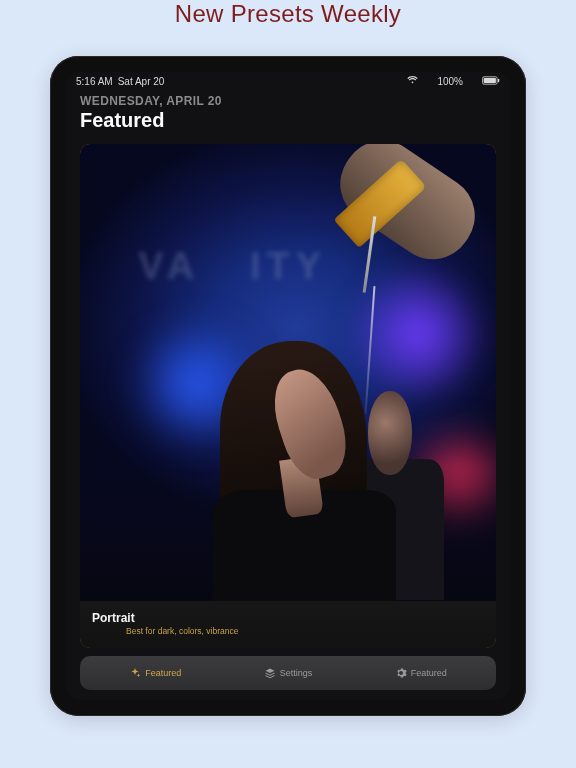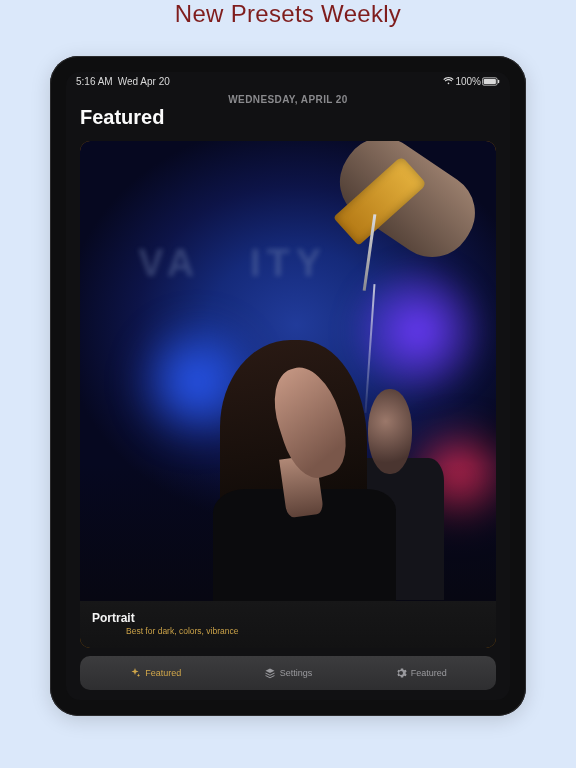--- a/index.html
+++ b/index.html
@@ -43,31 +43,30 @@
       height: 18px;
       display: flex;
       justify-content: space-between;
       align-items: center;
       padding: 0 10px;
       color: #d9d9d9;
       font-size: 10px;
       font-weight: 500;
     }
     .status-left { display: flex; gap: 5px; align-items: center; }
-    .status-right { display: flex; gap: 1px; align-items: center; }
+    .status-right { display: flex; gap: 19px; align-items: flex-start; }
     .signal-icon, .wifi-icon, .battery-icon { display: inline-flex; }
     .header-block {
       padding: 4px 14px 8px 14px;
     }
     .header-date {
       color: #8a8a8d;
-      font-size: 10px;
+      font-size: 12px;
       font-weight: 600;
       letter-spacing: 0.4px;
-      text-align: center;
     }
     .header-title {
       color: #fbfbfb;
       font-size: 20px;
       font-weight: 700;
       margin-top: 1px;
     }
     .card {
       margin: 4px 14px 0 14px;
       border-radius: 10px;
@@ -162,21 +161,21 @@
 <body>
 
 <div class="hero-title">New Presets Weekly</div>
 
 <div class="device-frame">
   <div class="device-screen">
 
     <div class="status-bar">
       <div class="status-left">
         <span>5:16 AM</span>
-        <span>Wed Apr 20</span>
+        <span>Sat Apr 20</span>
       </div>
       <div class="status-right">
         <span class="wifi-icon">
           <svg viewBox="0 0 14 10" width="11" height="8">
               <path d="M7 9.2c.6 0 1.1-.5 1.1-1.1S7.6 7 7 7s-1.1.5-1.1 1.1.5 1.1 1.1 1.1zM3.3 5.5C4.3 4.5 5.6 4 7 4s2.7.5 3.7 1.5l1.1-1.1C10.4 3 8.8 2.3 7 2.3S3.6 3 2.2 4.4l1.1 1.1zM.4 2.7C2.2.9 4.5 0 7 0s4.8.9 6.6 2.7l-1.1 1.1C11 2.3 9.1 1.5 7 1.5S3 2.3 1.5 3.8L.4 2.7z" fill="#d9d9d9"></path>
             </svg>
         </span>
         <span>100%</span>
         <span class="battery-icon">
           <svg viewBox="0 0 22 10" width="18" height="9">

